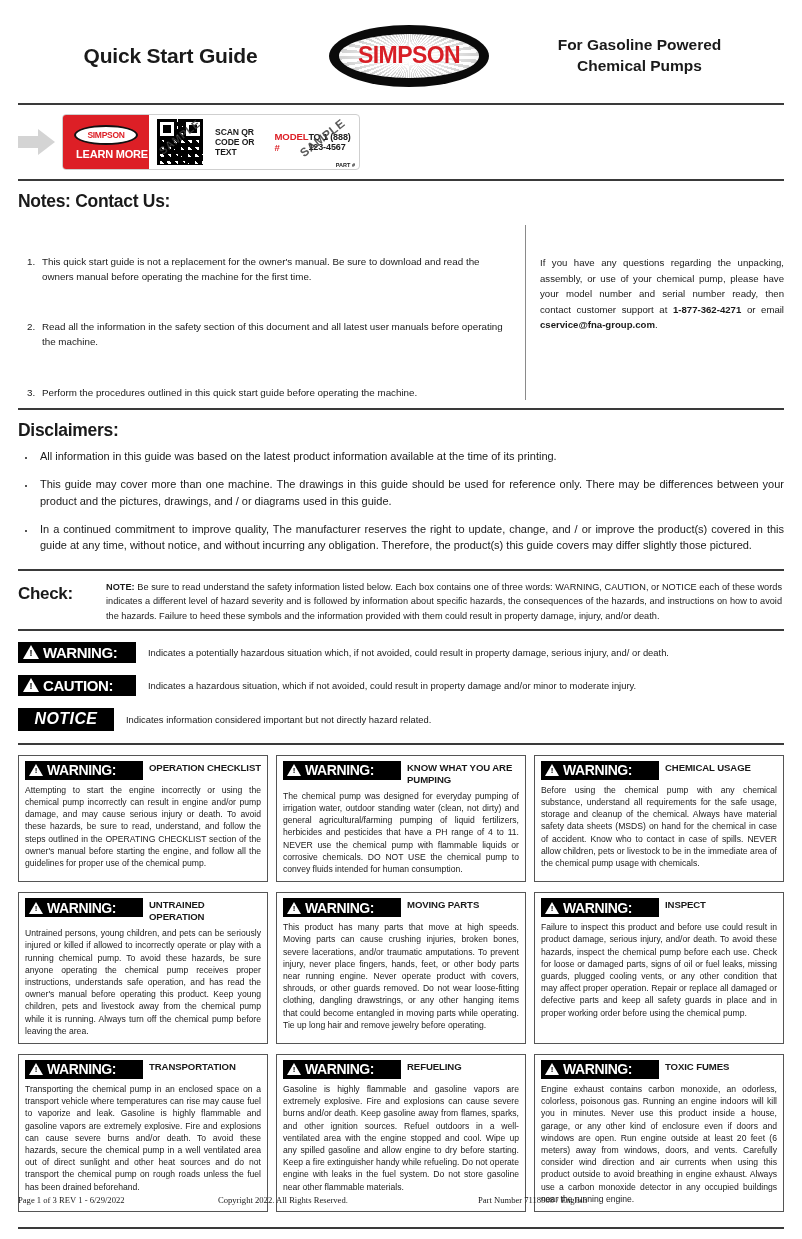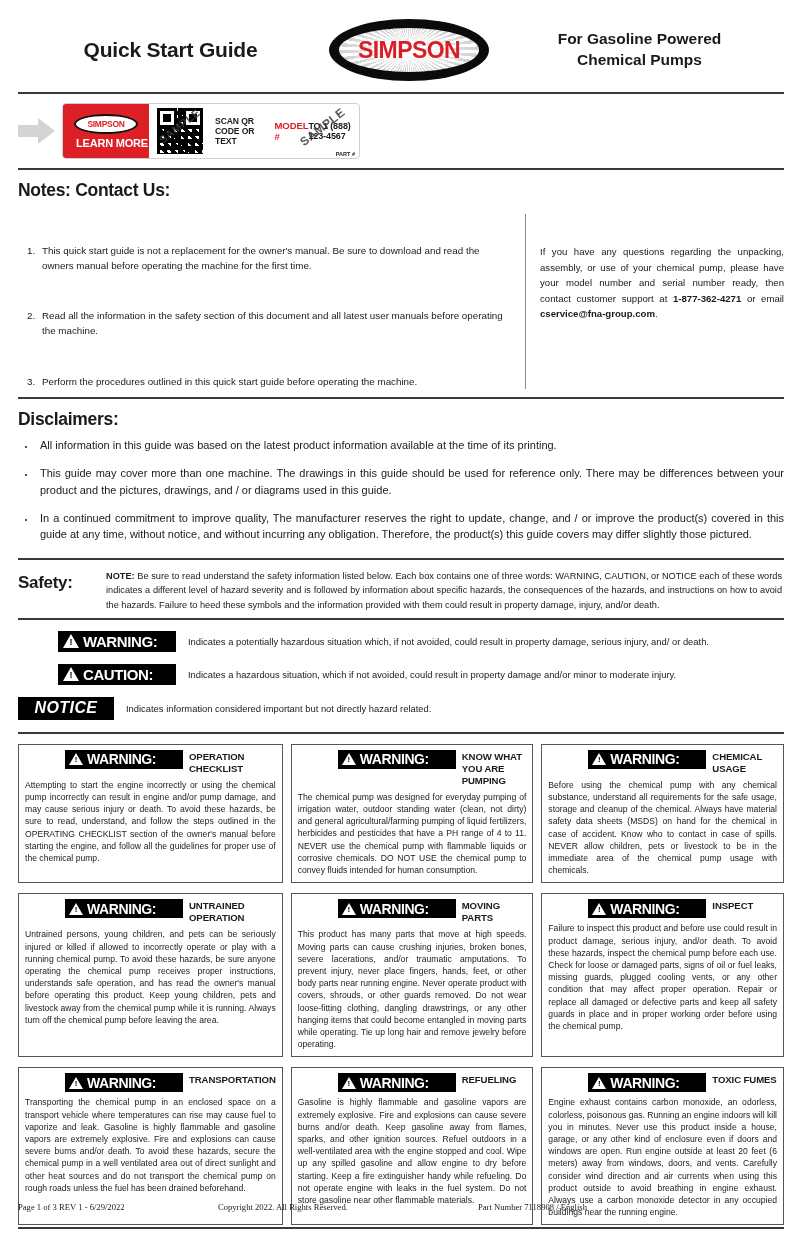--- a/index.html
+++ b/index.html
@@ -17,21 +17,21 @@
     width:802px;
     height:1239px;
     padding: 0 18px 0 18px;
     position:relative;
   }
 
   
   .header {
     display:flex;
     align-items:center;
-    height:92px;
+    height:103px;
     padding-top:8px;
   }
   .header-left {
     flex:0 0 305px;
     text-align:center;
     font-size:21px;
     font-weight:bold;
     letter-spacing:-0.2px;
   }
   .header-logo {
@@ -262,21 +262,20 @@
   .def-desc { font-size:9.4px; padding-left:12px; line-height:1.4; }
 
   .signal {
     background:#000;
     color:#fff;
     display:inline-flex;
     align-items:center;
     gap:4px;
     padding:2px 7px 2px 5px;
     height:21px;
-    margin-left:40px;
   }
   .signal .tri {
     width:0;height:0;
     border-left:8px solid transparent;
     border-right:8px solid transparent;
     border-bottom:14px solid #fff;
     position:relative;
     flex:0 0 16px;
   }
   .signal .tri::after{
@@ -354,21 +353,21 @@
   
   .footer {
     position:absolute;
     left:18px; right:18px;
     bottom:10px;
   }
   .footer-row {
     display:flex;
     font-family:"Liberation Serif", serif;
     font-size:8.6px;
-    padding-bottom:15px;
+    padding-bottom:22px;
   }
   .f1 { flex:0 0 200px; }
   .f2 { flex:0 0 260px; }
   .f3 { flex:1; }
   .footer .rule { border-top:2px solid #3a3a3a; }
 </style>
 </head>
 <body>
 
 <div class="page">
@@ -437,21 +436,21 @@
     <ul class="disc">
       <li>All information in this guide was based on the latest product information available at the time of its printing.</li>
       <li>This guide may cover more than one machine. The drawings in this guide should be used for reference only. There may be differences between your product and the pictures, drawings, and / or diagrams used in this guide.</li>
       <li>In a continued commitment to improve quality, The manufacturer reserves the right to update, change, and / or improve the product(s) covered in this guide at any time, without notice, and without incurring any obligation. Therefore, the product(s) this guide covers may differ slightly those pictured.</li>
     </ul>
   </div>
 
   <hr class="rule">
 
   <div class="safety-wrap">
-    <div class="safety-label">Safety:</div>
+    <div class="safety-label">Check:</div>
     <div class="safety-text"><b>NOTE:</b><span> Be sure to read understand the safety information listed below. Each box contains one of three words: WARNING, CAUTION, or NOTICE each of these words indicates a different level of hazard severity and is followed by information about specific hazards, the consequences of the hazards, and instructions on how to avoid the hazards. Failure to heed these symbols and the information provided with them could result in property damage, injury, and/or death.</span></div>
   </div>
 
   <hr class="rule">
 
   <div class="defs">
 
     <div class="def-row">
       <div class="signal signal-big">
         <span class="tri"></span>

